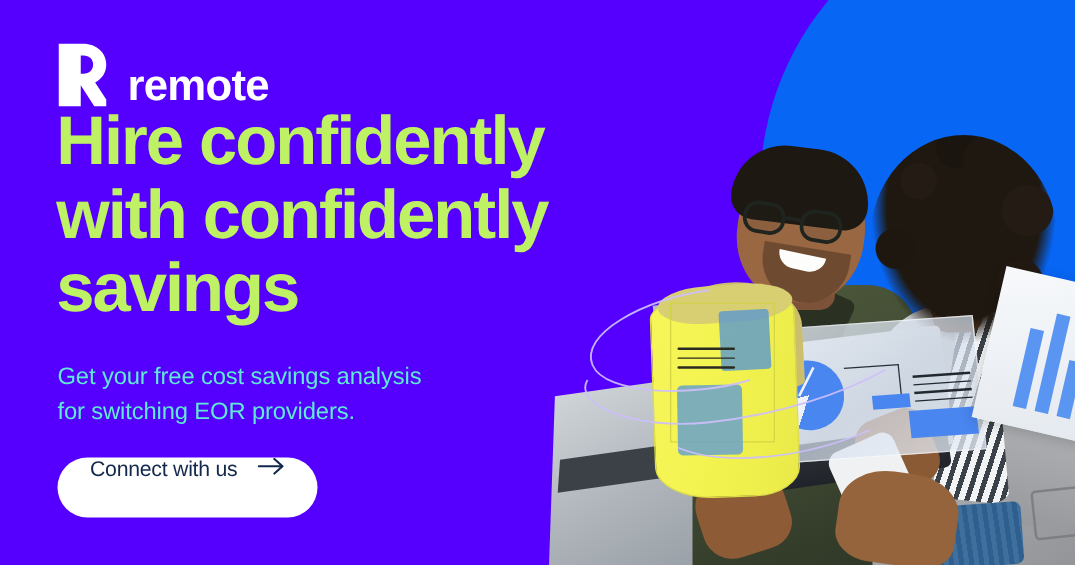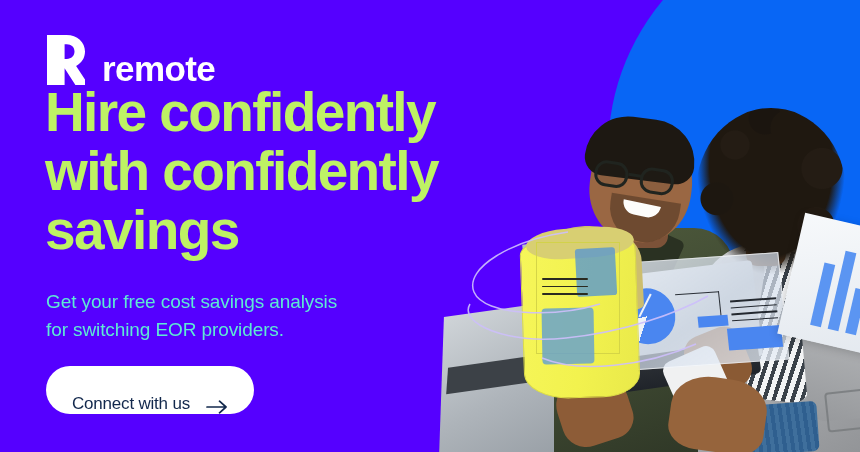--- a/index.html
+++ b/index.html
@@ -471,21 +471,21 @@
 
   .cta {
     position:absolute;
     left:46px; top:366px;
     height:48px;
     padding:0 26px;
     background:#ffffff;
     border:none;
     border-radius:24px;
     display:flex;
-    align-items:flex-end;
+    align-items:flex-start;
     gap:16px;
     cursor:pointer;
     font-family:"Liberation Sans", sans-serif;
   }
   .cta-label {
     color:#12284c;
     font-size:17px;
     font-weight:400;
     letter-spacing:-.2px;
     white-space:nowrap;

